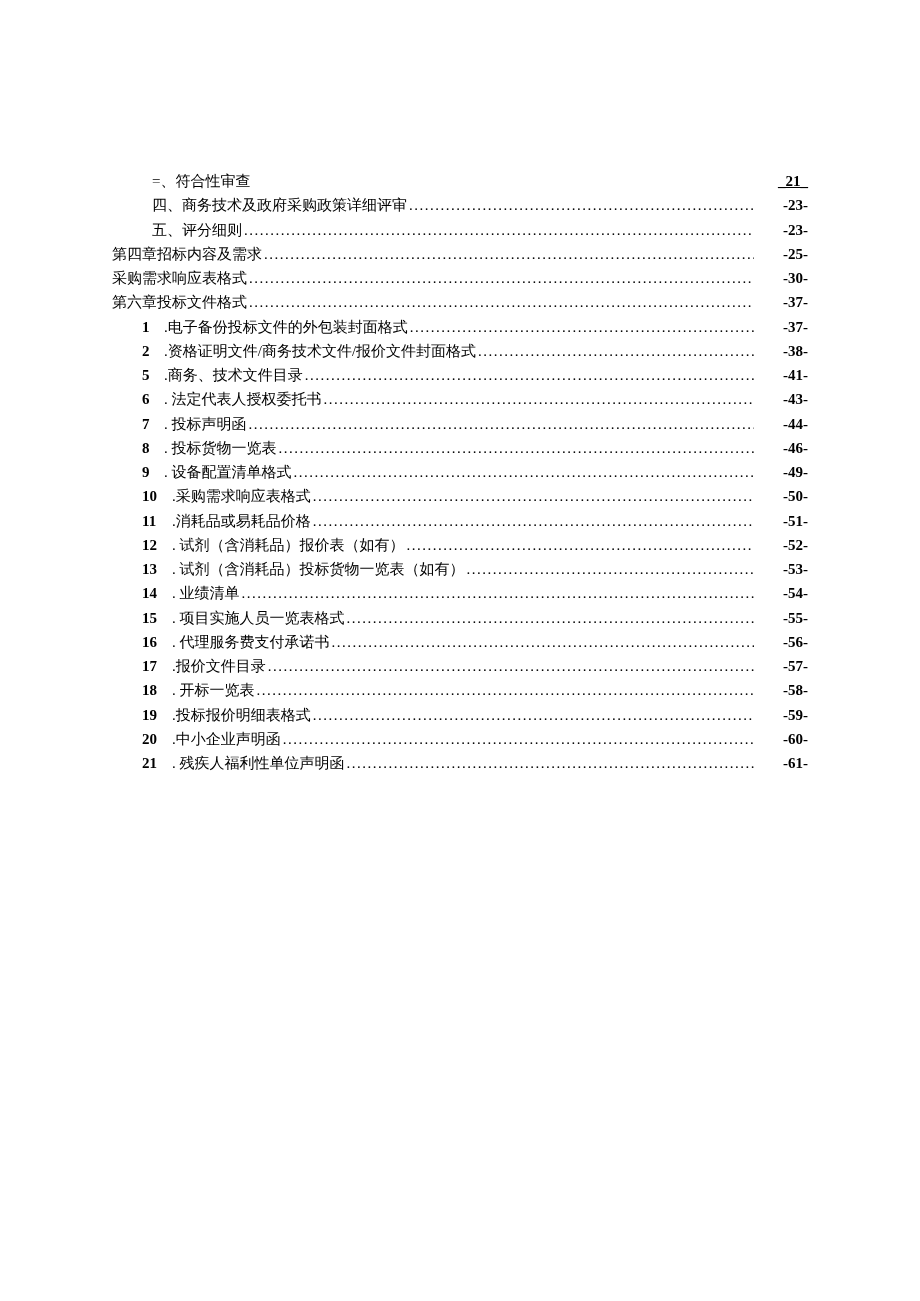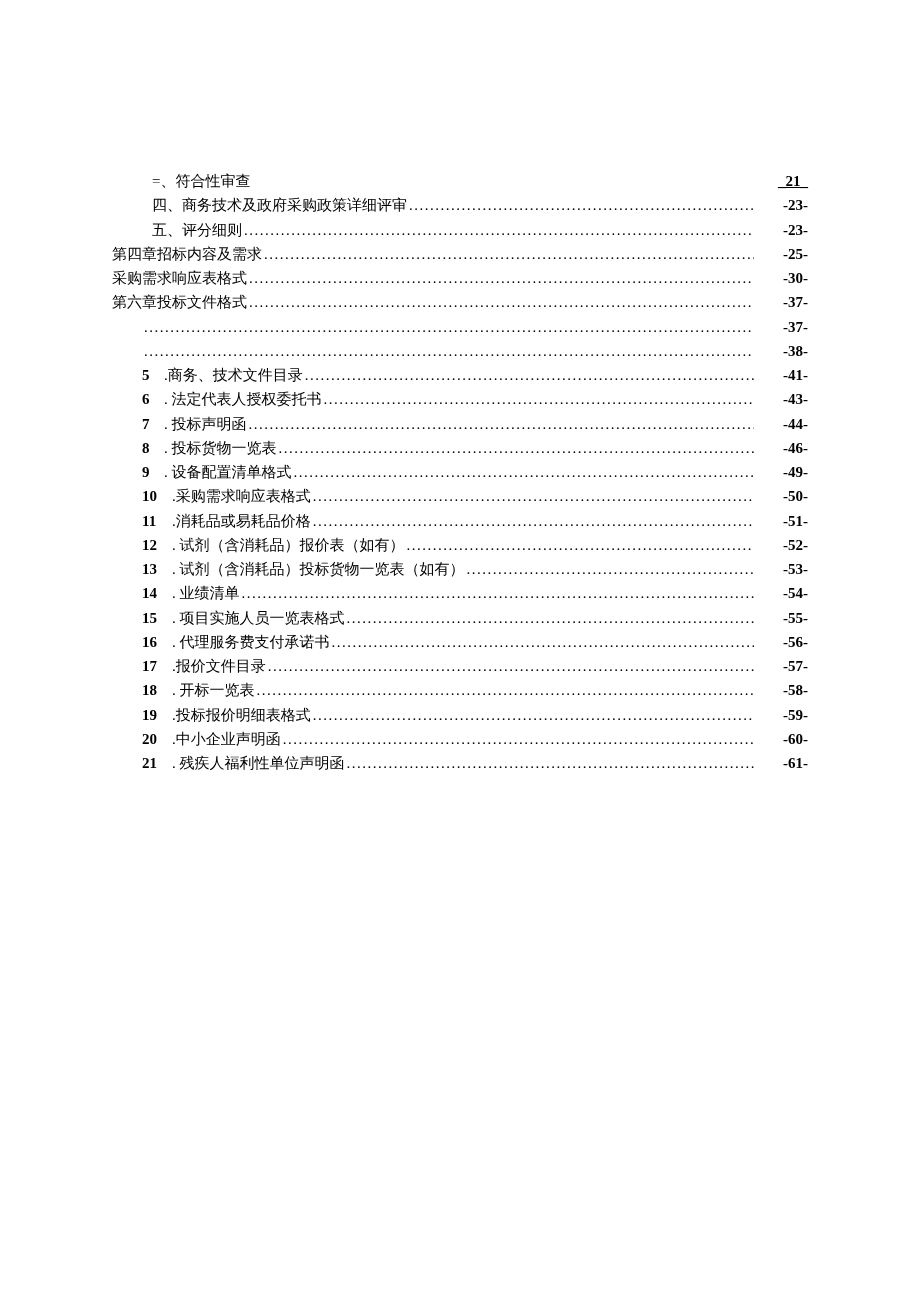--- a/index.html
+++ b/index.html
@@ -102,25 +102,27 @@
     <span class="toc-page">-30-</span>
   </div>
 
   <div class="toc-line">
     <span class="toc-prefix">第六章投标文件格式</span>
     <span class="toc-dots"></span>
     <span class="toc-page">-37-</span>
   </div>
 
   <div class="toc-line indent-2">
+    <span class="toc-prefix"><span class="num">1</span><span>.电子备份投标文件的外包装封面格式</span></span>
     <span class="toc-dots"></span>
     <span class="toc-page">-37-</span>
   </div>
 
   <div class="toc-line indent-2">
+    <span class="toc-prefix"><span class="num">2</span><span>.资格证明文件/商务技术文件/报价文件封面格式</span></span>
     <span class="toc-dots"></span>
     <span class="toc-page">-38-</span>
   </div>
 
 
 
   <div class="toc-line indent-2">
     <span class="toc-prefix"><span class="num">5</span><span>.商务、技术文件目录</span></span>
     <span class="toc-dots"></span>
     <span class="toc-page">-41-</span>

